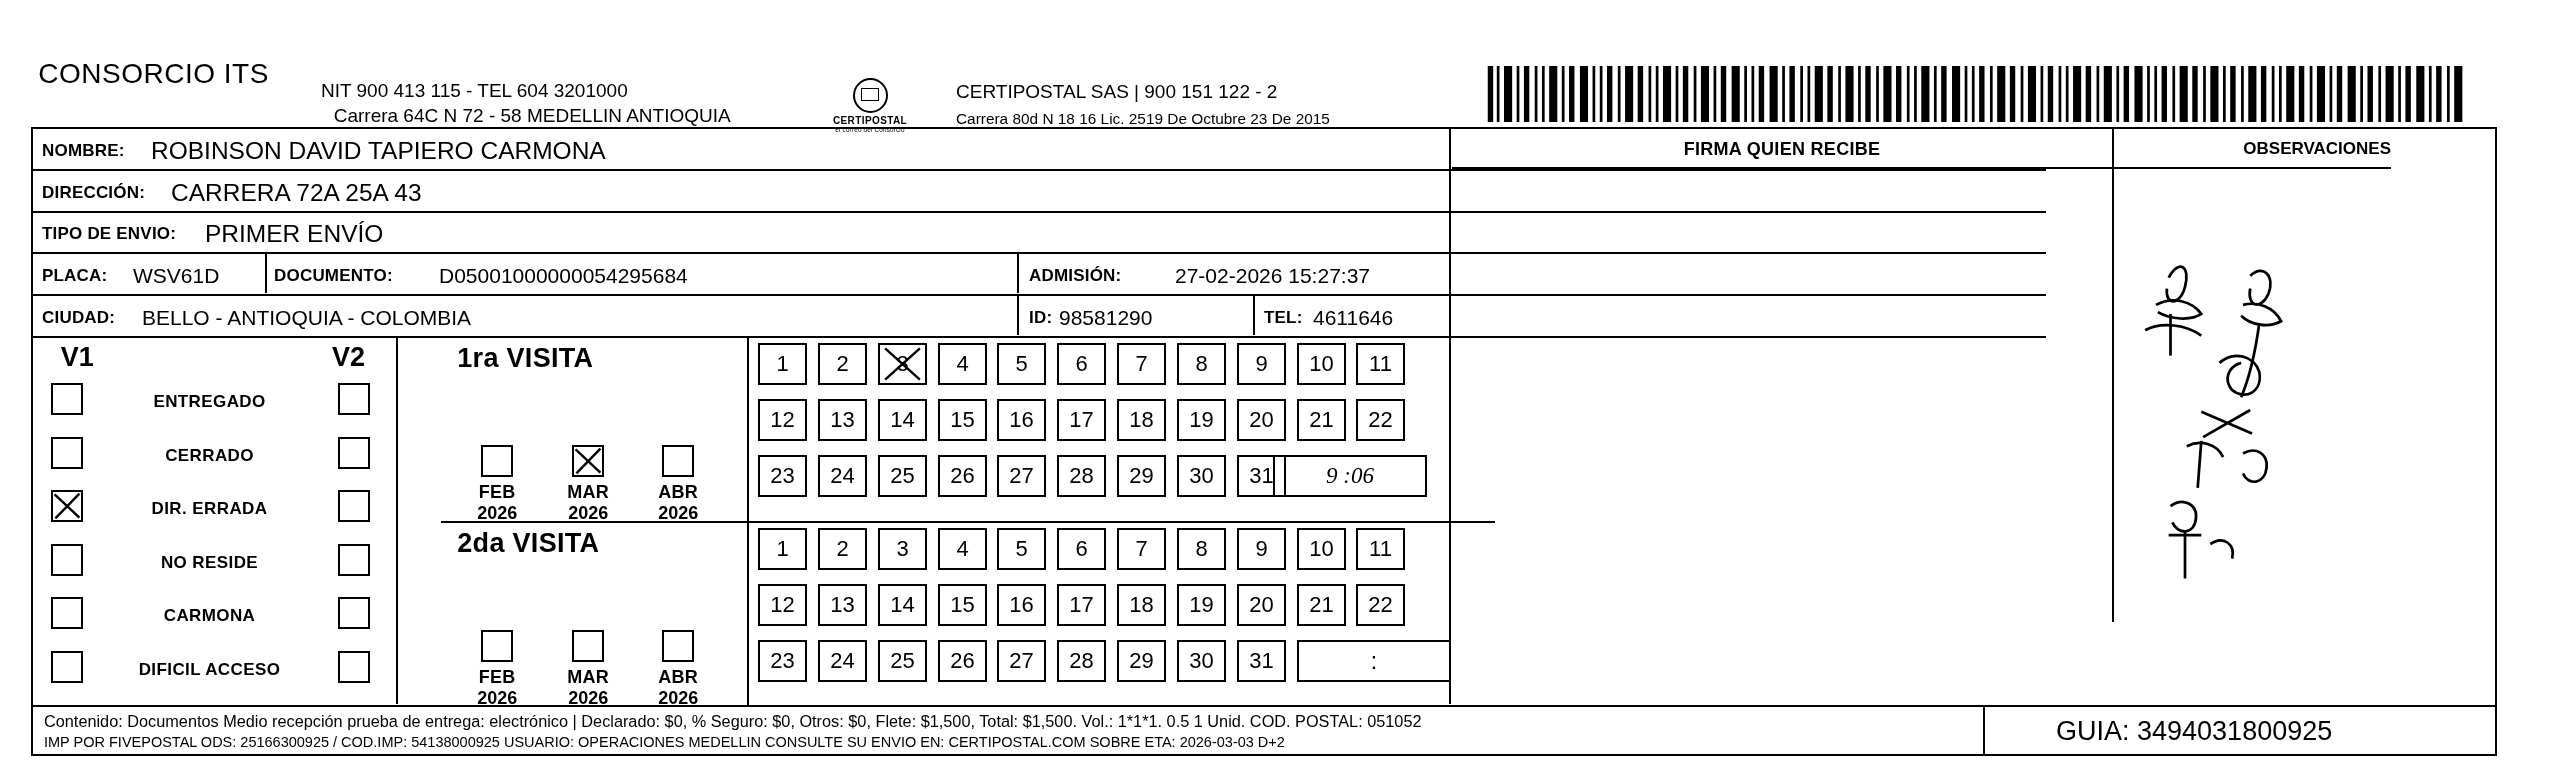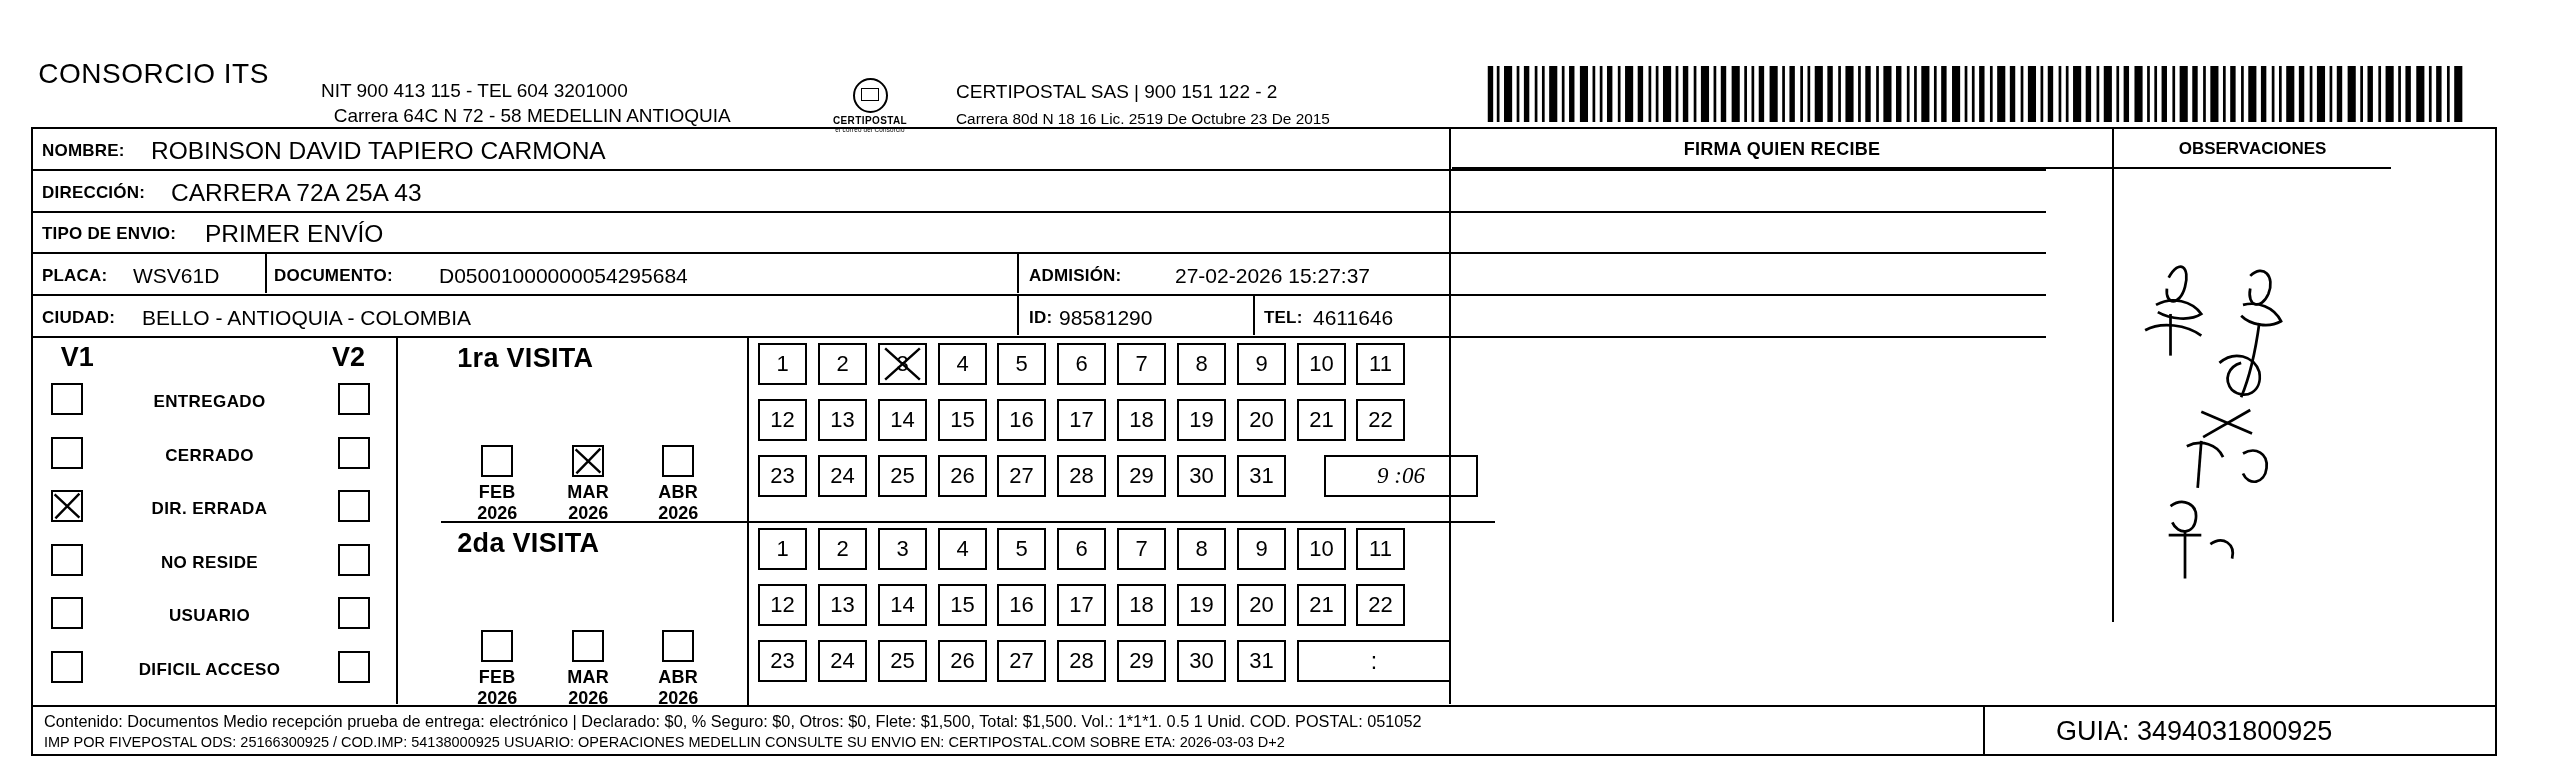--- a/index.html
+++ b/index.html
@@ -36,21 +36,21 @@
   .val{font-size:24.5px;position:absolute;bottom:4.5px;white-space:nowrap;}
   .val-sm{font-size:21px;position:absolute;bottom:6.3px;white-space:nowrap;}
 
   .vsep{position:absolute;width:0;border-left:2.7px solid #000;}
 
   
   .firma{position:absolute;left:1419px;top:0;width:938px;height:575px;box-sizing:border-box;}
   .firma-hdr{position:absolute;left:0;top:0;width:662px;height:40px;border-bottom:2.7px solid #000;border-right:2.7px solid #000;box-sizing:border-box;}
   .firma-hdr span{position:absolute;left:0;right:0;top:10px;text-align:center;font-size:18px;font-weight:bold;letter-spacing:0.3px;}
   .obs-hdr{position:absolute;left:662px;top:0;width:277px;height:40px;border-bottom:2.7px solid #000;box-sizing:border-box;}
-  .obs-hdr span{position:absolute;left:0;right:0;top:10px;text-align:center;font-size:17px;font-weight:bold;}
+  .obs-hdr span{position:absolute;left:0;right:0;top:10px;text-align:right;font-size:17px;font-weight:bold;}
   .firma-body{position:absolute;left:0;top:40px;width:662px;height:453px;border-right:2.7px solid #000;box-sizing:border-box;}
   .obs-body{position:absolute;left:662px;top:40px;width:277px;height:453px;}
   .scribble{position:absolute;left:0;top:0;width:277px;height:453px;}
 
   
   .panel{position:absolute;left:0;top:209px;width:1419px;height:366px;}
   .cbcol{position:absolute;left:0;top:0;width:365px;height:366px;border-right:2.7px solid #000;box-sizing:border-box;}
   .v1{position:absolute;left:12.7px;top:3.6px;font-size:27px;font-weight:bold;margin-left:15px;}
   .v2{position:absolute;left:299px;top:3.6px;font-size:27px;font-weight:bold;}
   .cbrow{position:absolute;left:0;width:365px;height:53px;}
@@ -324,21 +324,21 @@
           </div>
 
           <div class="cbrow" style="top:199px;">
             <span class="box bl"></span>
             <span class="nm">NO RESIDE</span>
             <span class="box br"></span>
           </div>
 
           <div class="cbrow" style="top:252px;">
             <span class="box bl"></span>
-            <span class="nm">USUARIO</span>
+            <span class="nm">CARMONA</span>
             <span class="box br"></span>
           </div>
 
           <div class="cbrow" style="top:306px;">
             <span class="box bl"></span>
             <span class="nm">DIFICIL ACCESO</span>
             <span class="box br"></span>
           </div>
         </div>
 
@@ -404,21 +404,21 @@
               <div class="drow" style="top:112px;">
                 <span class="day" style="left:0;">23</span>
                 <span class="day" style="left:60px;">24</span>
                 <span class="day" style="left:120px;">25</span>
                 <span class="day" style="left:180px;">26</span>
                 <span class="day" style="left:239px;">27</span>
                 <span class="day" style="left:299px;">28</span>
                 <span class="day" style="left:359px;">29</span>
                 <span class="day" style="left:419px;">30</span>
                 <span class="day" style="left:479px;">31</span>
-                <span class="timebox hand" style="left:566px;">9 :06</span>
+                <span class="timebox hand" style="left:515px;">9 :06</span>
               </div>
             </div>
           </div>
 
           <div class="vblock vb2">
             <span class="vttl">2da VISITA</span>
 
             <div class="months">
               <div class="mcell" style="left:0;top:53px;">
                 <div class="mbox"></div>

